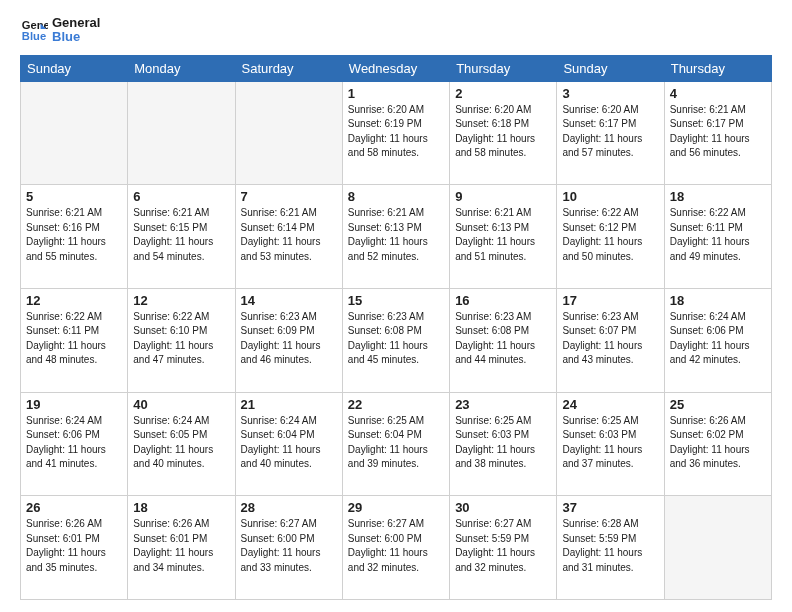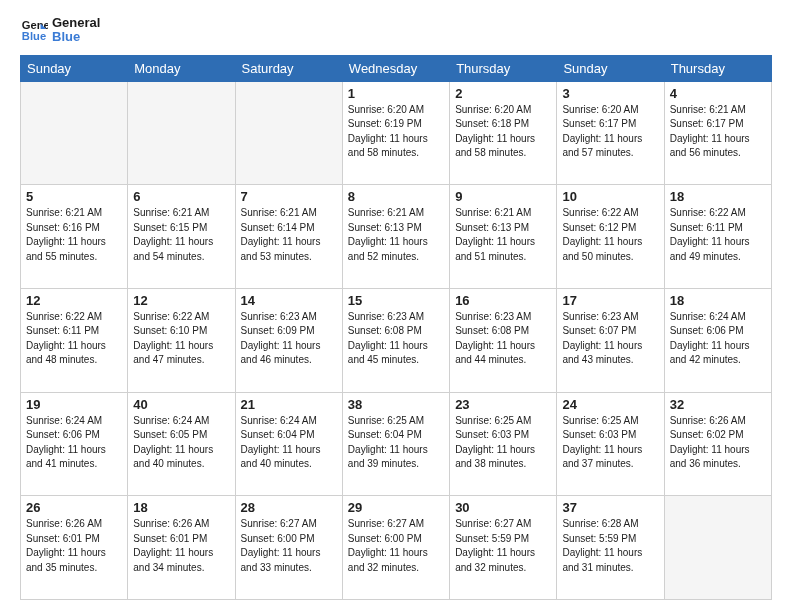--- a/index.html
+++ b/index.html
@@ -271,42 +271,42 @@
 and 40 minutes.</div>
           </td>
           <td>
             <span class="day-number">21</span>
             <div class="day-info" style="white-space: pre-line;">Sunrise: 6:24 AM
 Sunset: 6:04 PM
 Daylight: 11 hours
 and 40 minutes.</div>
           </td>
           <td>
-            <span class="day-number">38</span>
+            <span class="day-number">22</span>
             <div class="day-info" style="white-space: pre-line;">Sunrise: 6:25 AM
 Sunset: 6:04 PM
 Daylight: 11 hours
 and 39 minutes.</div>
           </td>
           <td>
             <span class="day-number">23</span>
             <div class="day-info" style="white-space: pre-line;">Sunrise: 6:25 AM
 Sunset: 6:03 PM
 Daylight: 11 hours
 and 38 minutes.</div>
           </td>
           <td>
             <span class="day-number">24</span>
             <div class="day-info" style="white-space: pre-line;">Sunrise: 6:25 AM
 Sunset: 6:03 PM
 Daylight: 11 hours
 and 37 minutes.</div>
           </td>
           <td>
-            <span class="day-number">32</span>
+            <span class="day-number">25</span>
             <div class="day-info" style="white-space: pre-line;">Sunrise: 6:26 AM
 Sunset: 6:02 PM
 Daylight: 11 hours
 and 36 minutes.</div>
           </td>
         </tr>
         <tr>
           <td>
             <span class="day-number">26</span>
             <div class="day-info" style="white-space: pre-line;">Sunrise: 6:26 AM

